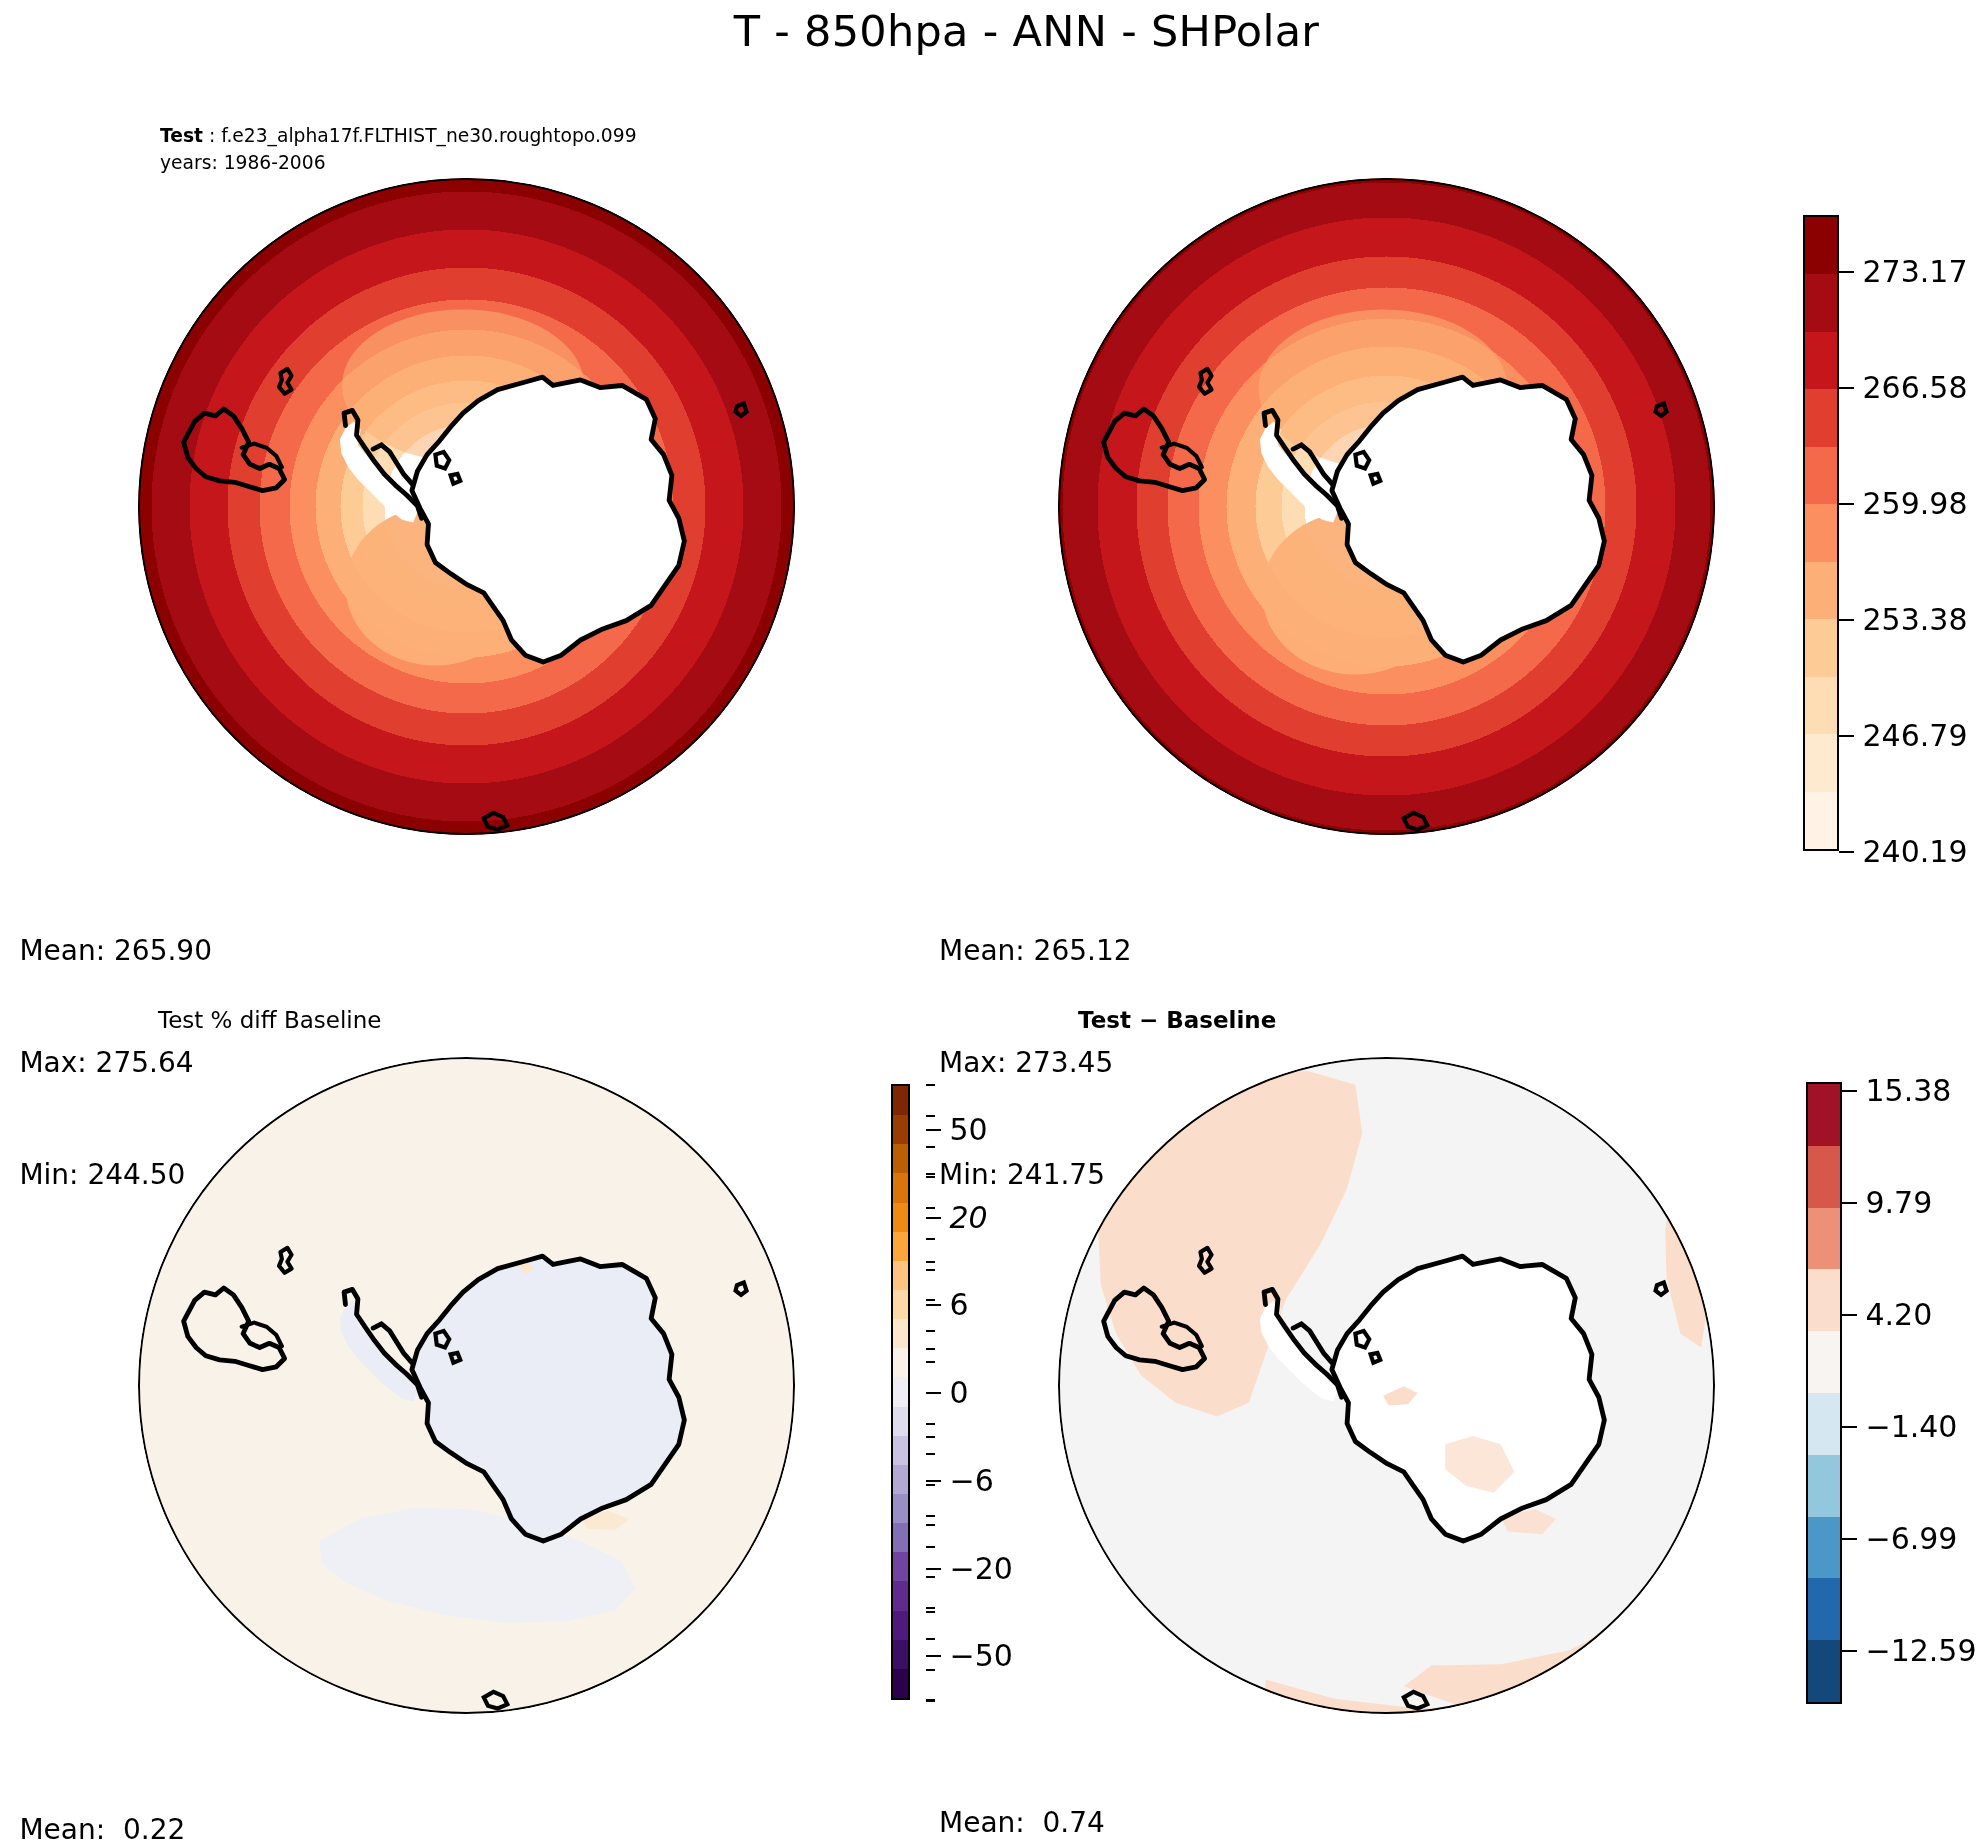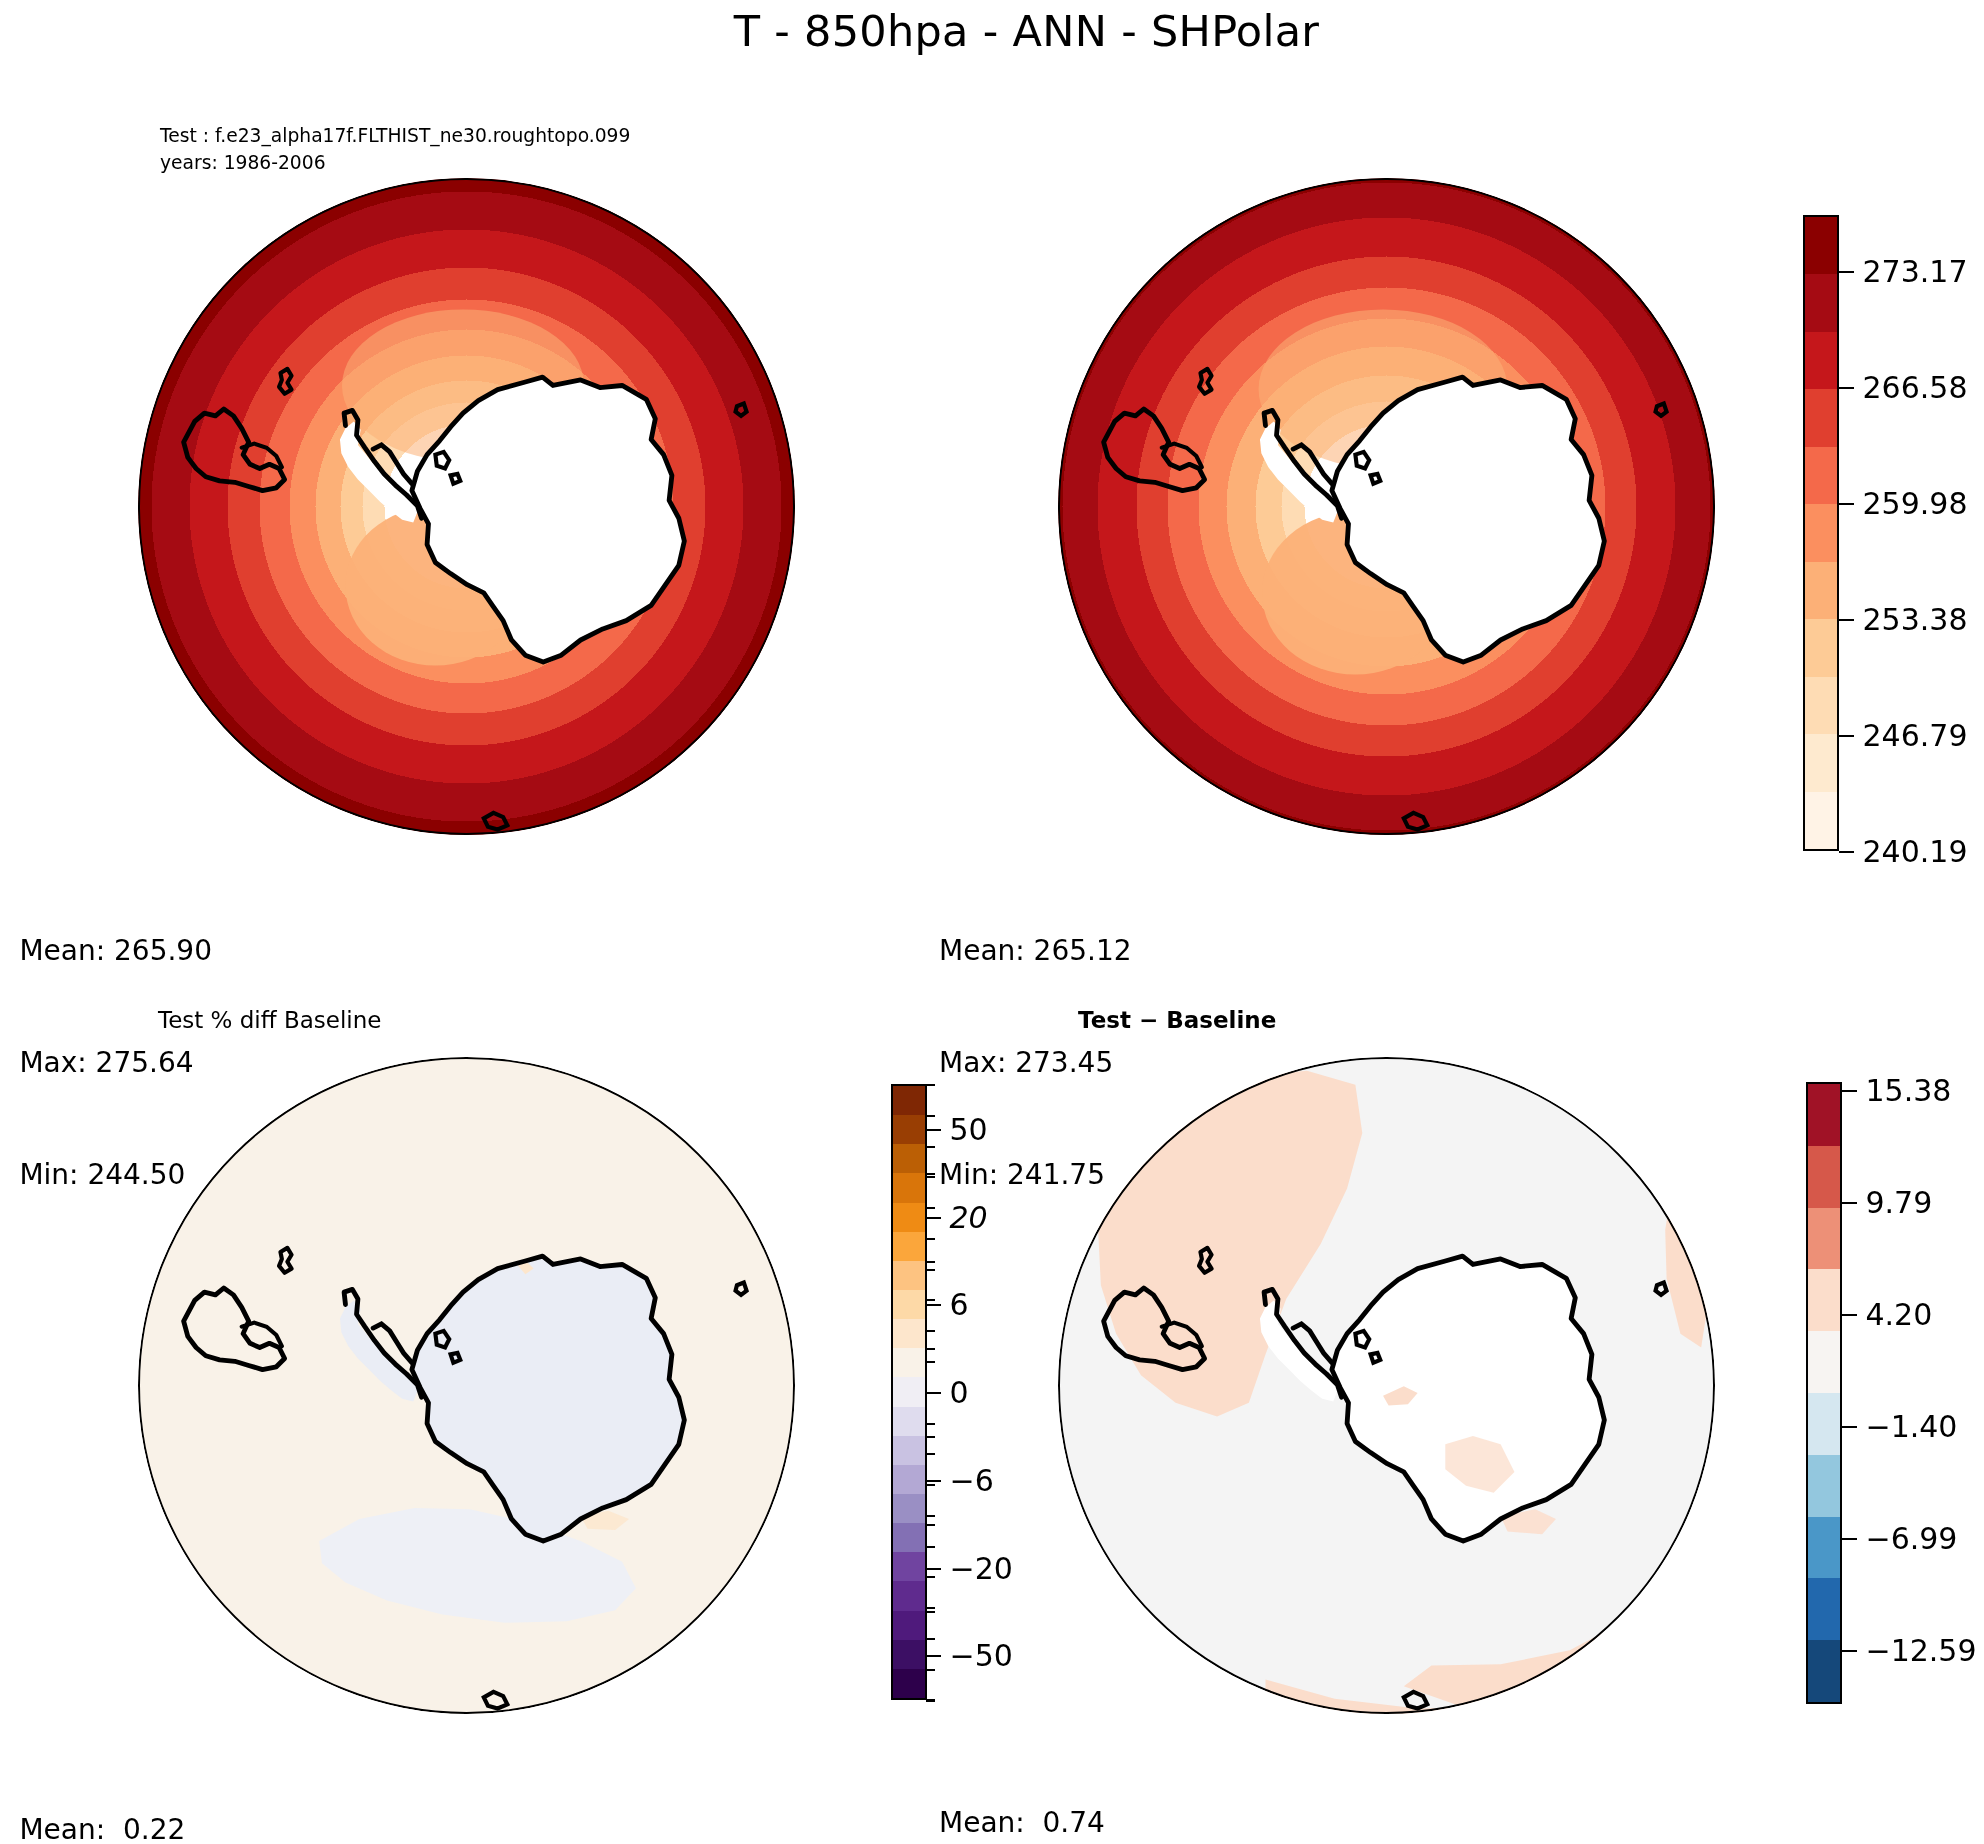--- a/index.html
+++ b/index.html
@@ -14,21 +14,21 @@
   
   .figure-title{
     position:absolute;left:0;top:5.5px;width:1985px;text-align:center;
     font-size:43px;font-weight:400;letter-spacing:0.3px;
     font-family:"DejaVu Sans","Liberation Sans",sans-serif;
     padding-left:34px;
   }
 
   
   .panel-head{position:absolute;font-size:18.7px;line-height:1.42;}
-  .panel-head .strong{font-weight:400;}
+  .panel-head .strong{font-weight:700;}
   .panel-head .line2{display:block;}
 
   .panel-caption{position:absolute;font-size:23px;line-height:1.4;}
   .panel-caption.bold{font-weight:700;}
 
   
   .stats{position:absolute;font-size:28px;line-height:1.33;white-space:pre;}
 
   
   .map{position:absolute;border-radius:50%;overflow:hidden;
@@ -259,21 +259,21 @@
     </svg>
     <div class="rim"></div>
   </div>
 
   <div class="stats" style="left:19.4px;top:1737px;">
     <div>Mean:  0.22</div>
     
     
   </div>
 
-  <div class="cbar" id="cbar-pct" style="left:891px;top:1084px;width:36px;height:616px;">
+  <div class="cbar" id="cbar-pct" style="left:891px;top:1084px;width:19px;height:616px;">
     <div class="bar" id="cbar-pct-bar">
         <i style="background: rgb(45, 0, 75);"></i>
         <i style="background: rgb(60, 15, 100);"></i>
         <i style="background: rgb(79, 26, 124);"></i>
         <i style="background: rgb(95, 43, 142);"></i>
         <i style="background: rgb(112, 68, 160);"></i>
         <i style="background: rgb(131, 112, 180);"></i>
         <i style="background: rgb(154, 143, 196);"></i>
         <i style="background: rgb(179, 168, 212);"></i>
         <i style="background: rgb(201, 194, 226);"></i>

